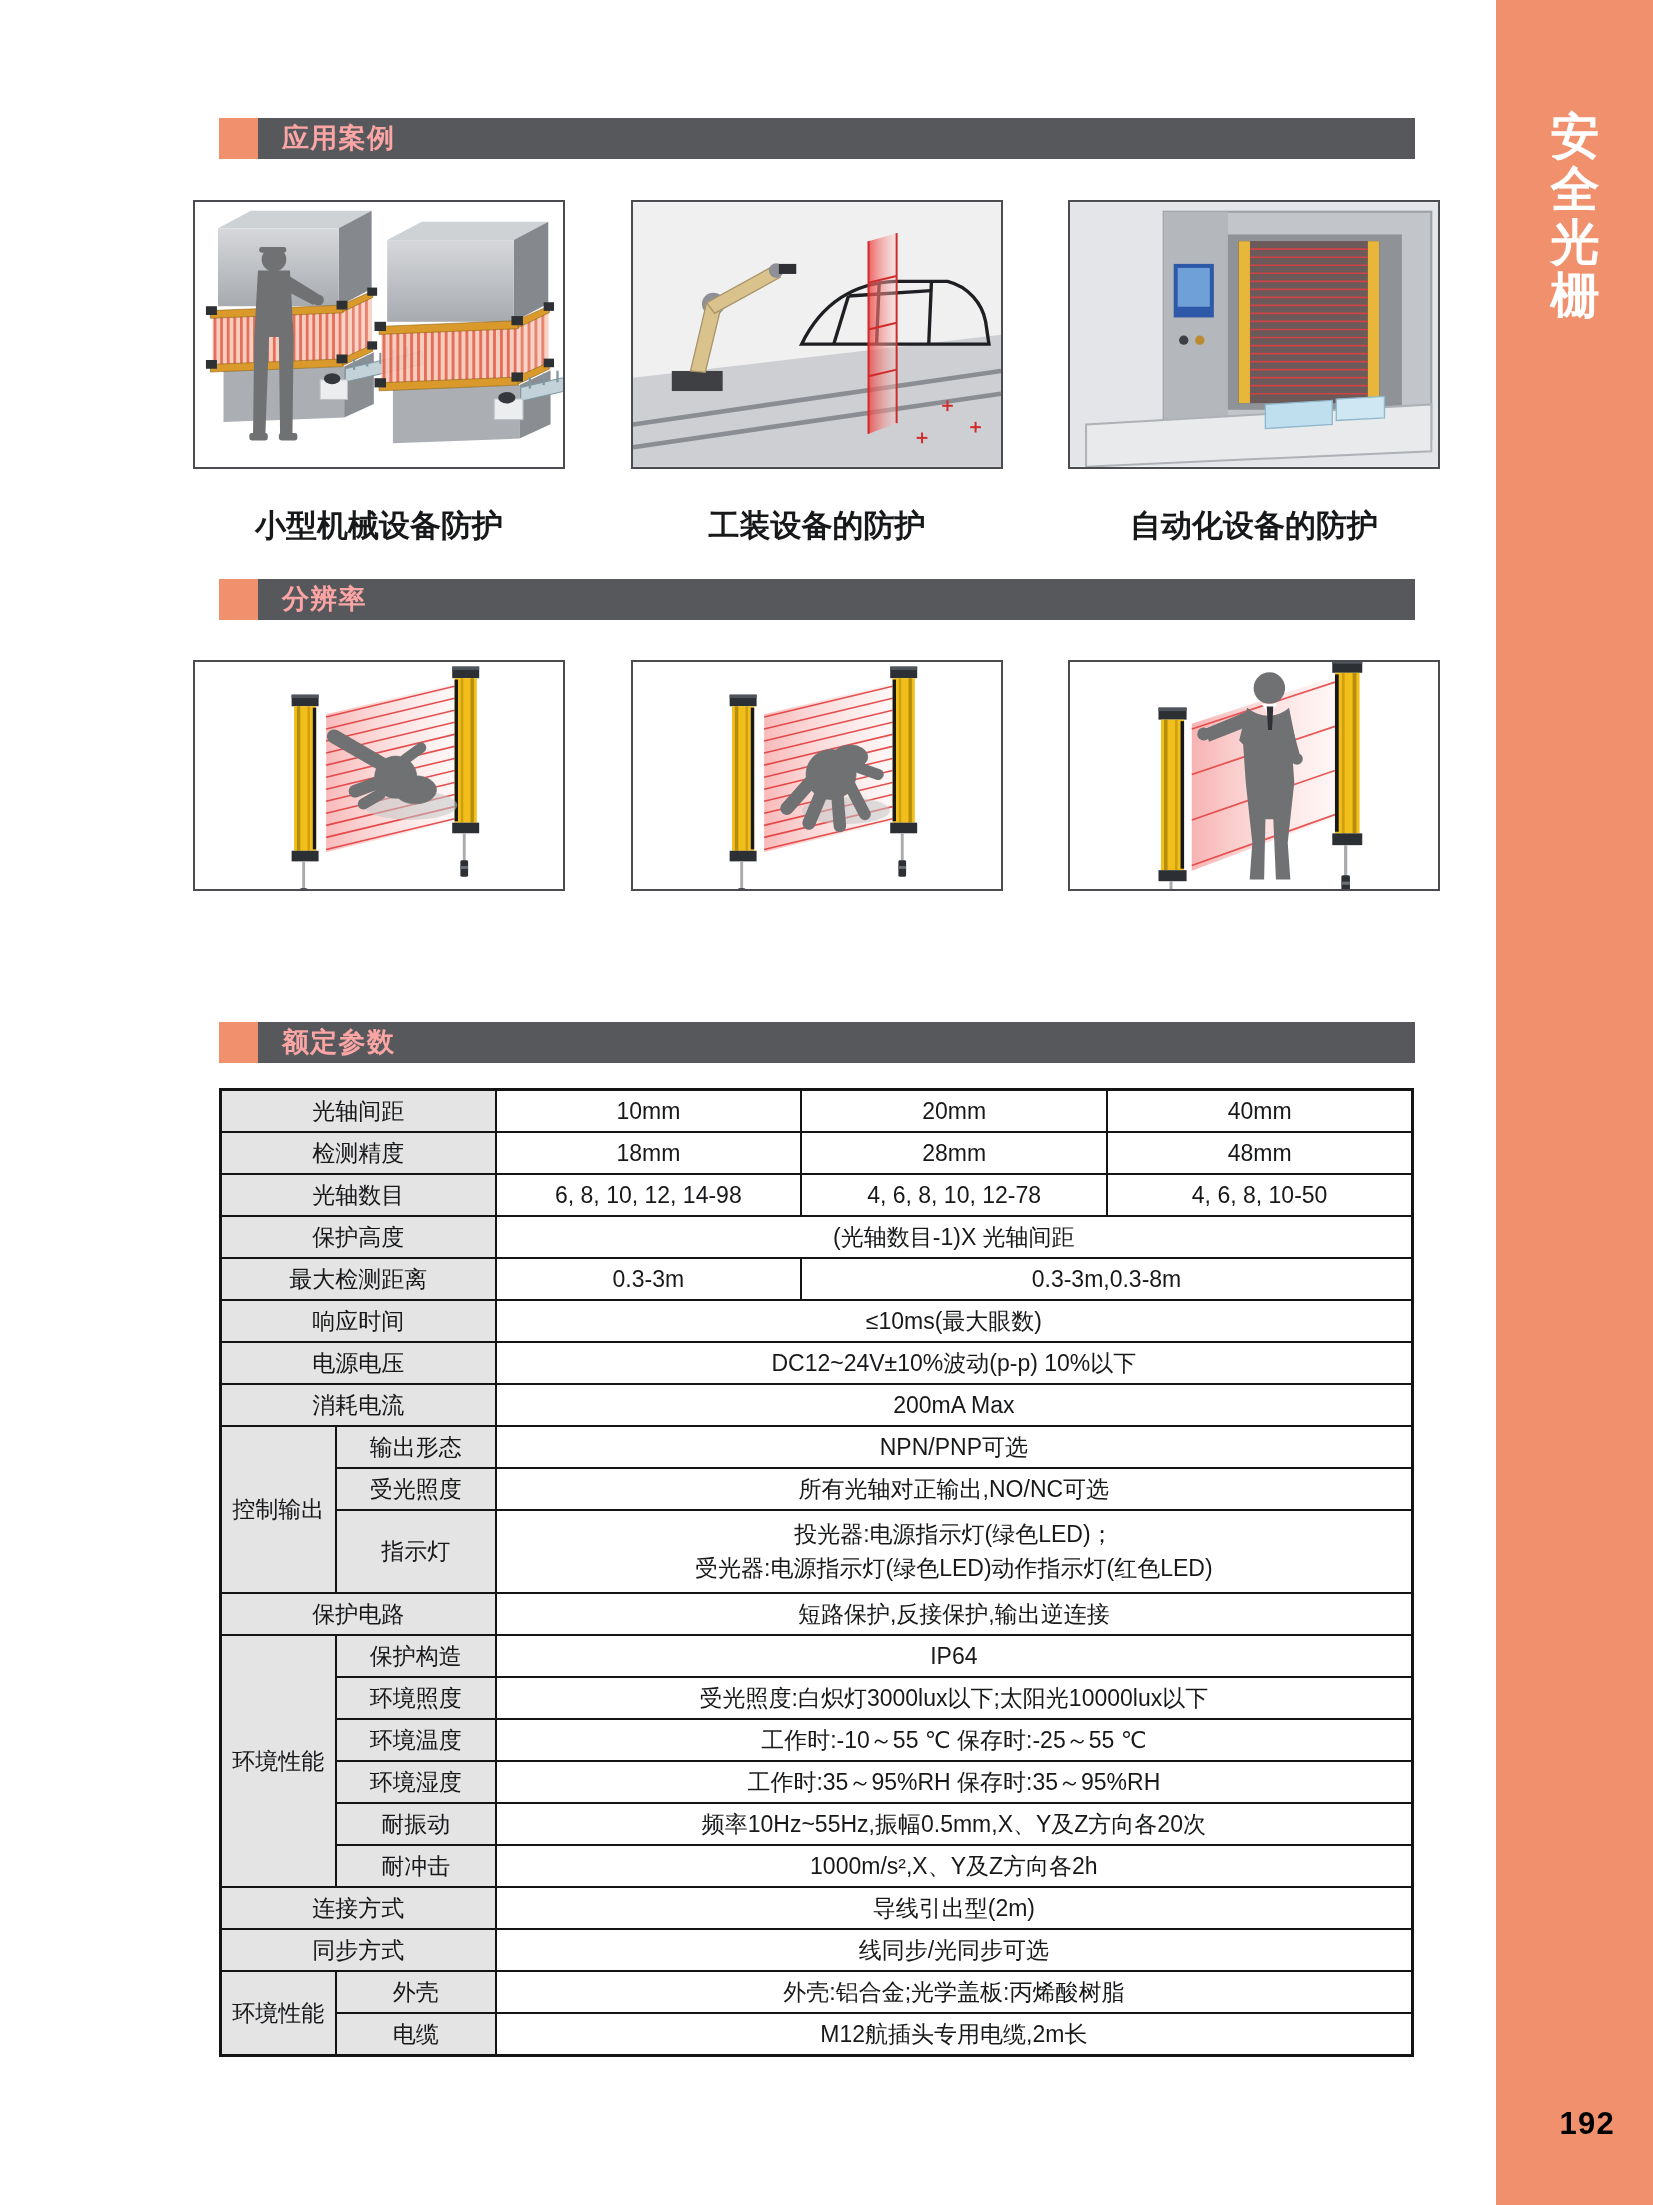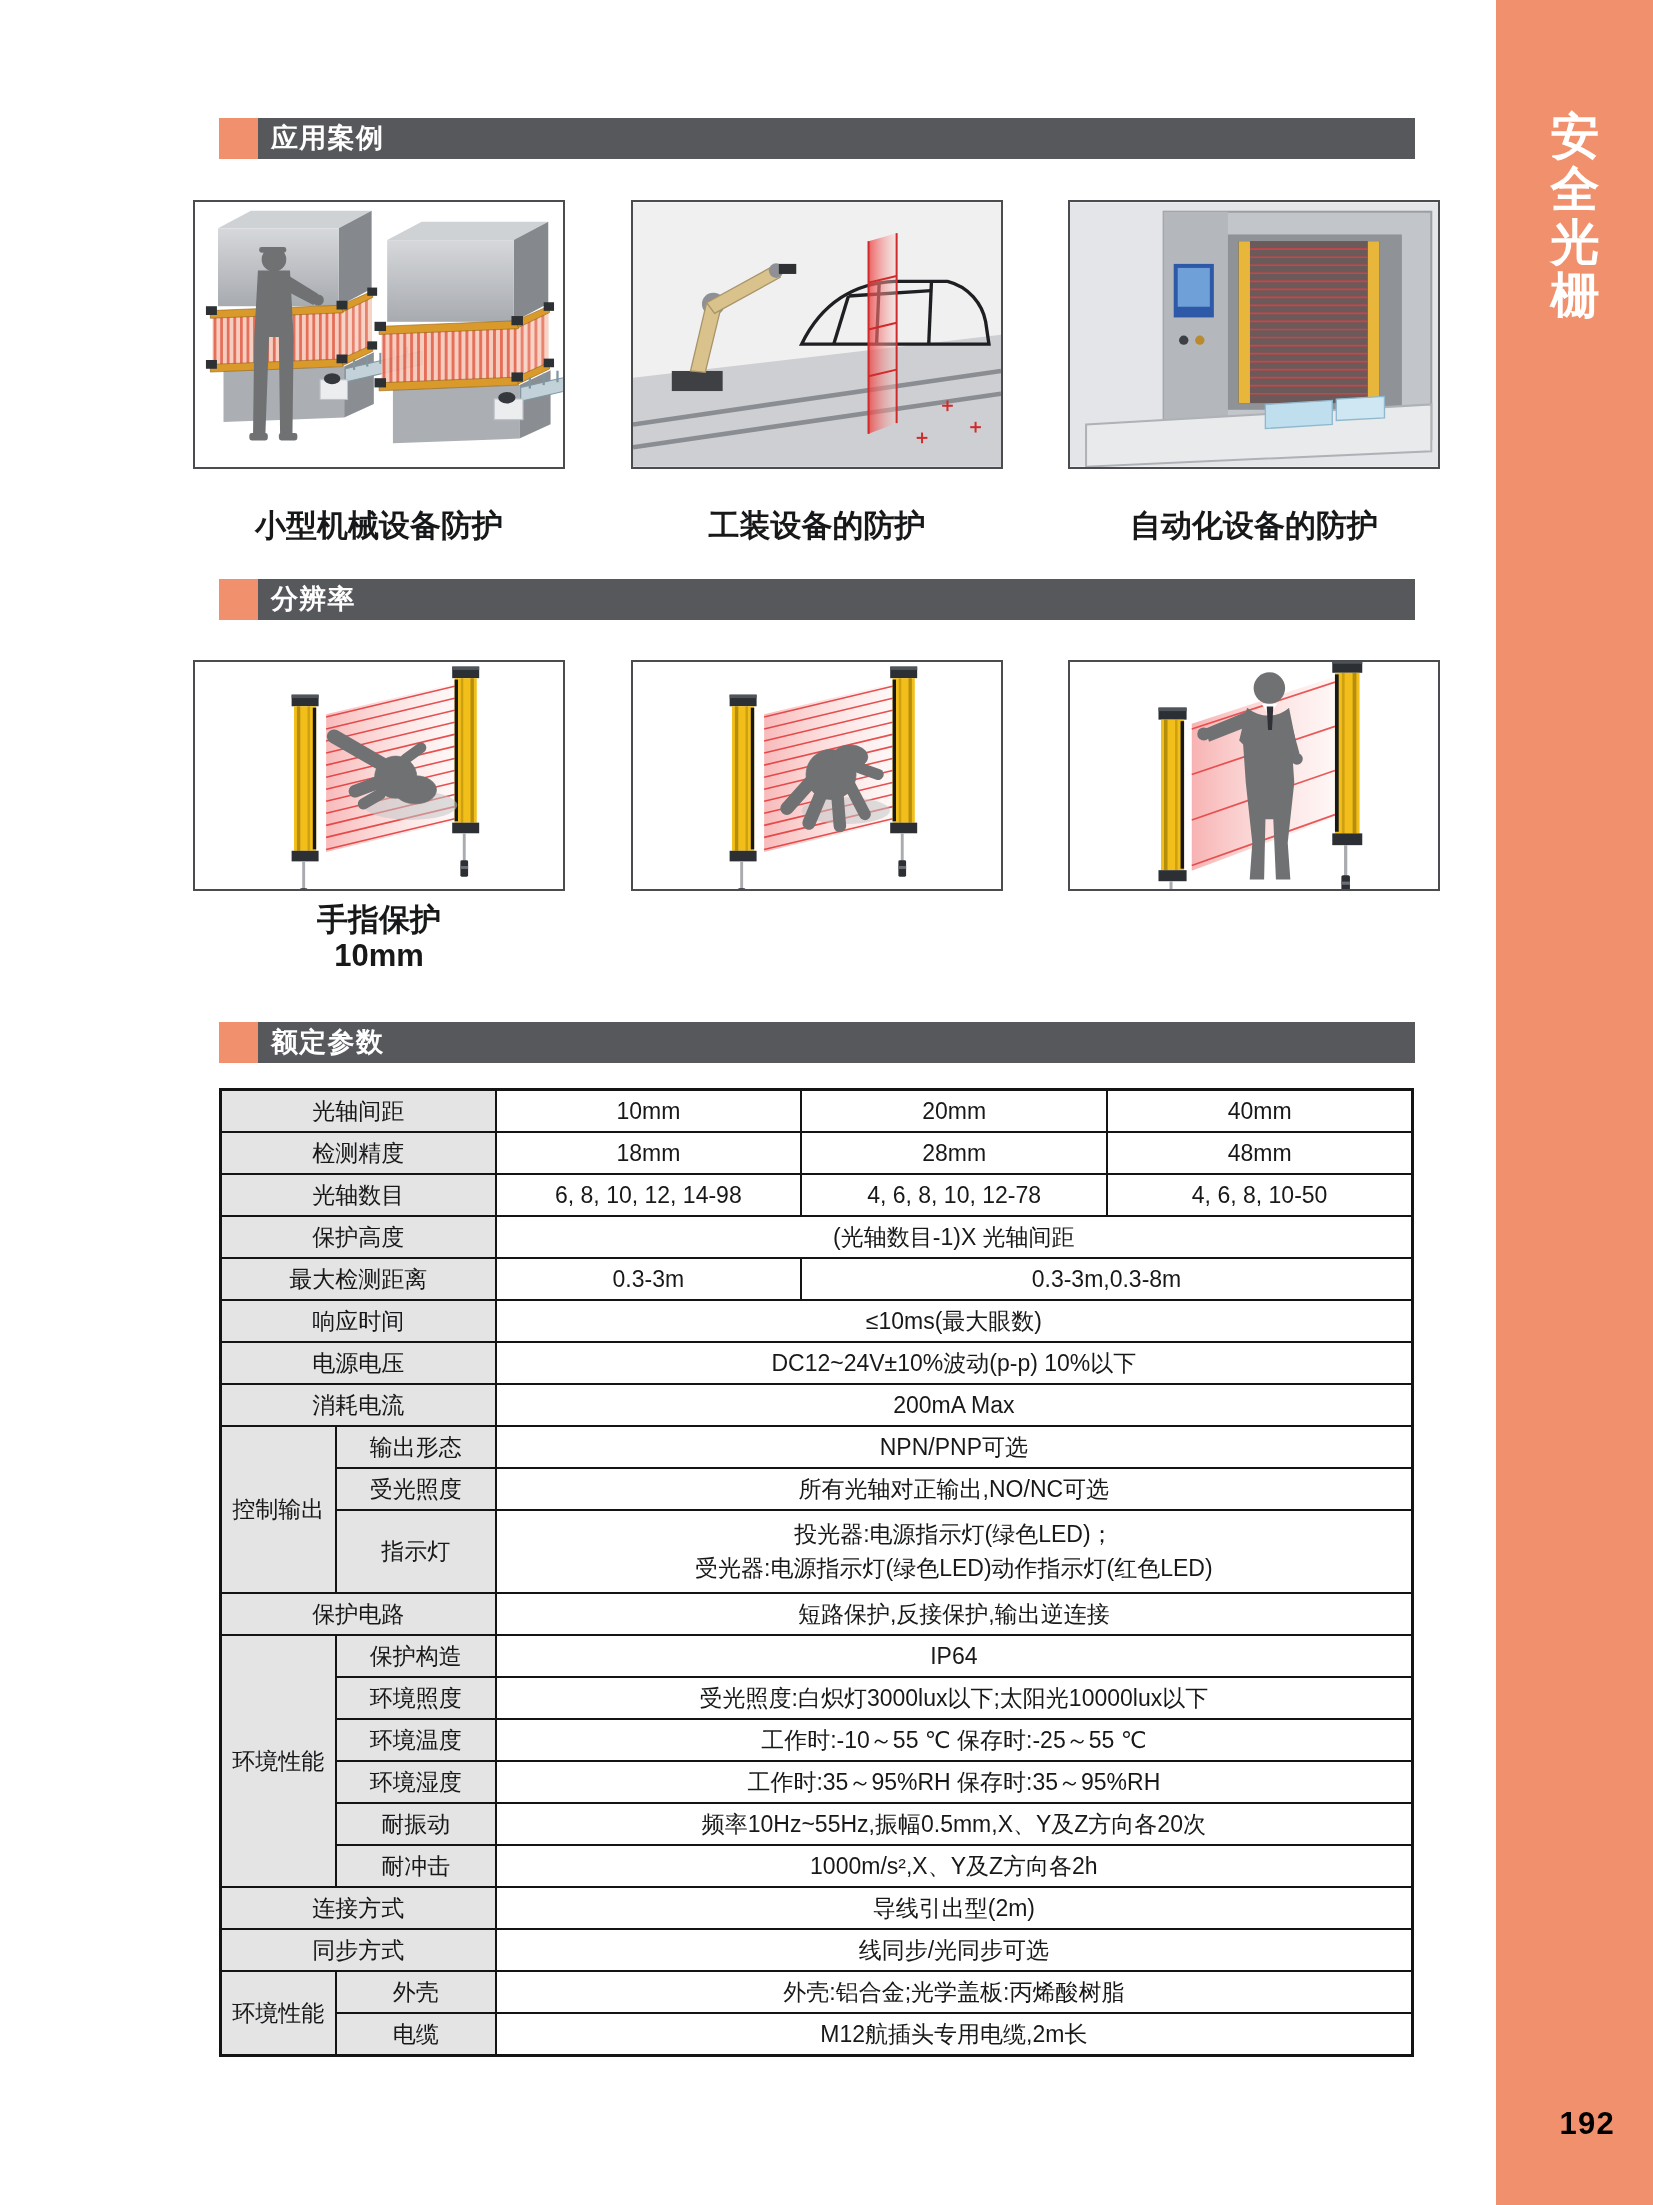--- a/index.html
+++ b/index.html
@@ -6,22 +6,22 @@
   .page{position:relative;width:1654px;height:2205px;background:#fff;overflow:hidden;
         font-family:"Liberation Sans","DejaVu Sans",sans-serif;}
   
   .side-band{position:absolute;top:0;right:0;width:158px;height:2205px;background:var(--accent,#F0906C);}
   .side-title{position:absolute;top:112px;left:0;width:100%;display:flex;flex-direction:column;
               align-items:center;gap:4px;color:#fff;font-size:49px;font-weight:800;line-height:1.0;}
   .page-num{position:absolute;top:2106px;right:39px;font-size:31px;font-weight:600;color:#000000;letter-spacing:1.3px;}
   
   .section-bar{position:absolute;left:219px;width:1196px;height:41px;display:flex;}
   .section-bar .accent{width:39px;height:41px;background:var(--accent,#F0906C);}
-  .section-bar .bar-body{flex:1;background:var(--header-bar,#57585C);color:#ffffff;font-size:27px;
-                         font-weight:700;line-height:41px;padding-left:13px;letter-spacing:1.3px;}
+  .section-bar .bar-body{flex:1;background:var(--header-bar,#57585C);color:#fca5a5;font-size:27px;
+                         font-weight:700;line-height:41px;padding-left:24px;letter-spacing:1.3px;}
   .bar1{top:118px}.bar2{top:579px}.bar3{top:1022px}
   
   .img-box{position:absolute;width:372px;border:2.7px solid #4B4C4F;background:#fff;box-sizing:border-box;}
   .row1{top:200px;height:269px}.row2{top:660px;height:231px}
   .bx1{left:193px}.bx2{left:631px}.bx3{left:1068px}
   .img-box svg{display:block;width:100%;height:100%;}
   
   .caption{position:absolute;width:372px;text-align:center;font-size:31px;font-weight:700;color:#17181A;}
   .cap1{top:505px}
   .cap2{top:902px;line-height:1.17}
@@ -315,24 +315,20 @@
         <line x1="182" y1="168" x2="396" y2="96"></line>
         <line x1="182" y1="236" x2="396" y2="162"></line>
         <line x1="182" y1="304" x2="396" y2="228"></line>
       </g>
       <use href="#tower-r" transform="translate(136,86) scale(0.75)"></use>
       <use href="#tower-l" transform="translate(396,16) scale(0.80)"></use>
       <use href="#man-suit" transform="translate(296,176) scale(0.98)"></use>
     </svg>
   </div>
 
-  <div class="caption cap2 bx1">
-    <div>手指保护</div>
-    <div>10mm</div>
-  </div>
 
   <div class="section-bar bar3">
     <div class="accent"></div>
     <div class="bar-body">额定参数</div>
   </div>
 
   <table class="spec-table">
     <colgroup>
         <col style="width:115px">
         <col style="width:160px">

